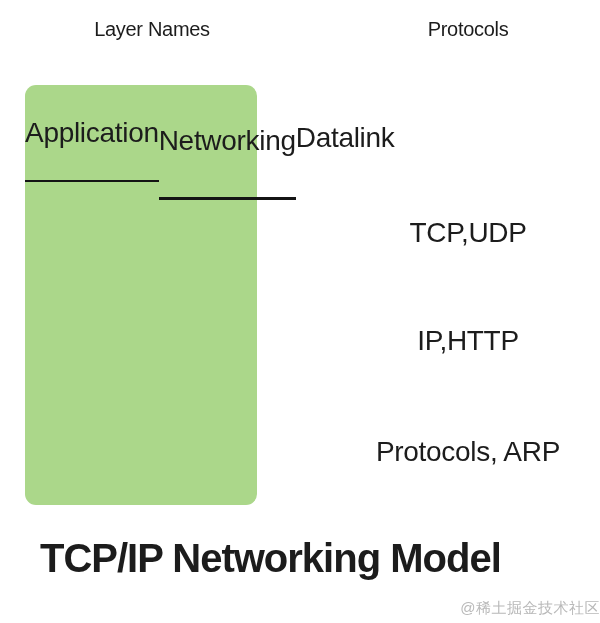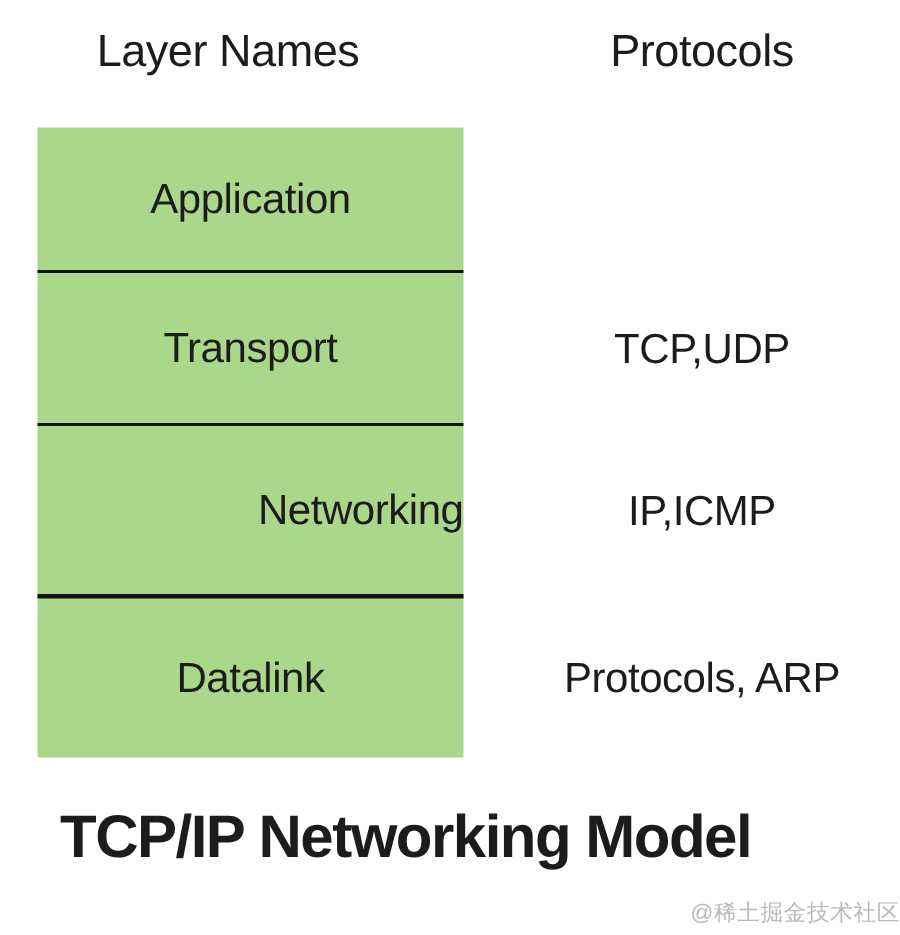--- a/index.html
+++ b/index.html
@@ -14,37 +14,37 @@
     overflow: hidden;
     font-family: "Liberation Sans", sans-serif;
     color: var(--text, #1c1c1c);
   }
 
   
   .col-header {
     position: absolute;
     top: 18px;
     text-align: center;
-    font-size: 30px;
+    font-size: 20px;
     letter-spacing: -0.3px;
     color: var(--text, #1c1c1c);
   }
   .col-header.left  { left: 25px;  width: 254px; }
   .col-header.right { left: 330px; width: 276px; }
 
   
   .stack {
     position: absolute;
     left: 25px;
     top: 85px;
-    width: 284px;
+    width: 232px;
     height: 420px;
     background: var(--layer_fill, #abd78a);
     display: flex;
-    flex-direction: column;
+    border-radius: 11px;
   }
   .layer {
     box-sizing: border-box;
     display: flex;
     align-items: center;
     justify-content: center;
     font-size: 28px;
     letter-spacing: -0.3px;
   }
   .layer.r1 { height: 97px;  border-bottom: 2px solid var(--divider, #141414); }
@@ -105,39 +105,36 @@
 <body>
 
 <div class="col-header left">Layer Names</div>
 
 <div class="col-header right">Protocols</div>
 
 <div class="stack">
   <div class="layer r1">
     <span>Application</span>
   </div>
-  <div class="layer r2">
-    <span>Transport</span>
-  </div>
   <div class="layer r3">
     <span>Networking</span>
   </div>
   <div class="layer r4">
     <span>Datalink</span>
   </div>
 </div>
 
 <div class="protocol-col">
   <div class="protocol-cell r1">
   </div>
   <div class="protocol-cell r2">
     <span>TCP,UDP</span>
   </div>
   <div class="protocol-cell r3">
-    <span>IP,ICMP</span>
+    <span>IP,HTTP</span>
   </div>
   <div class="protocol-cell r4">
     <span>Protocols, ARP</span>
   </div>
 </div>
 
 <div class="title">TCP/IP Networking Model</div>
 
 <div class="watermark">@稀土掘金技术社区</div>
 

